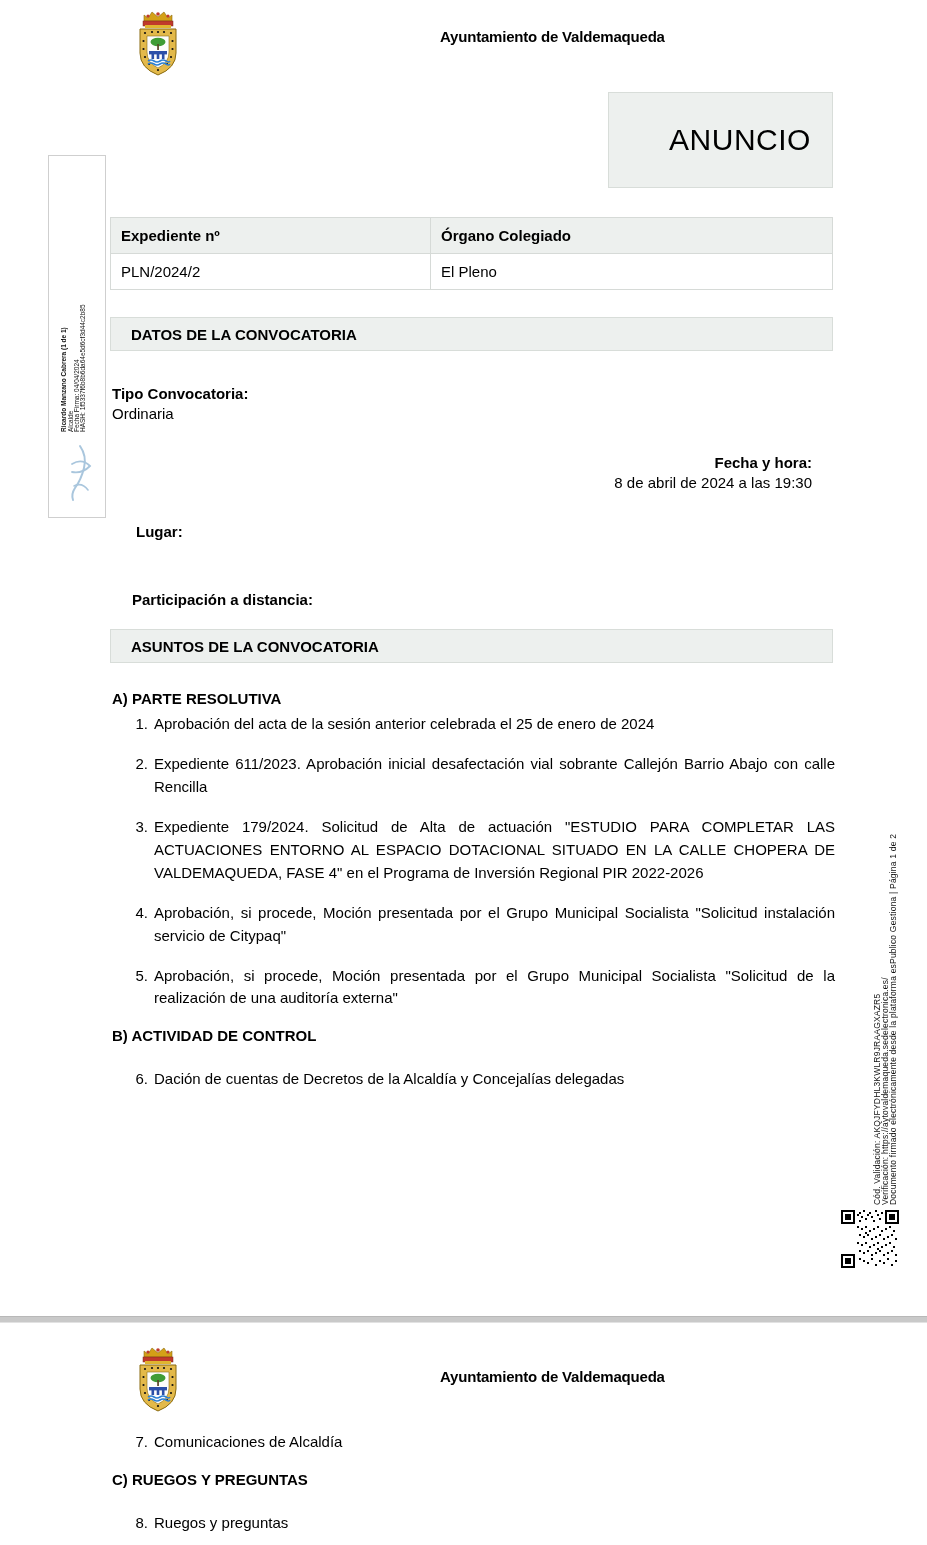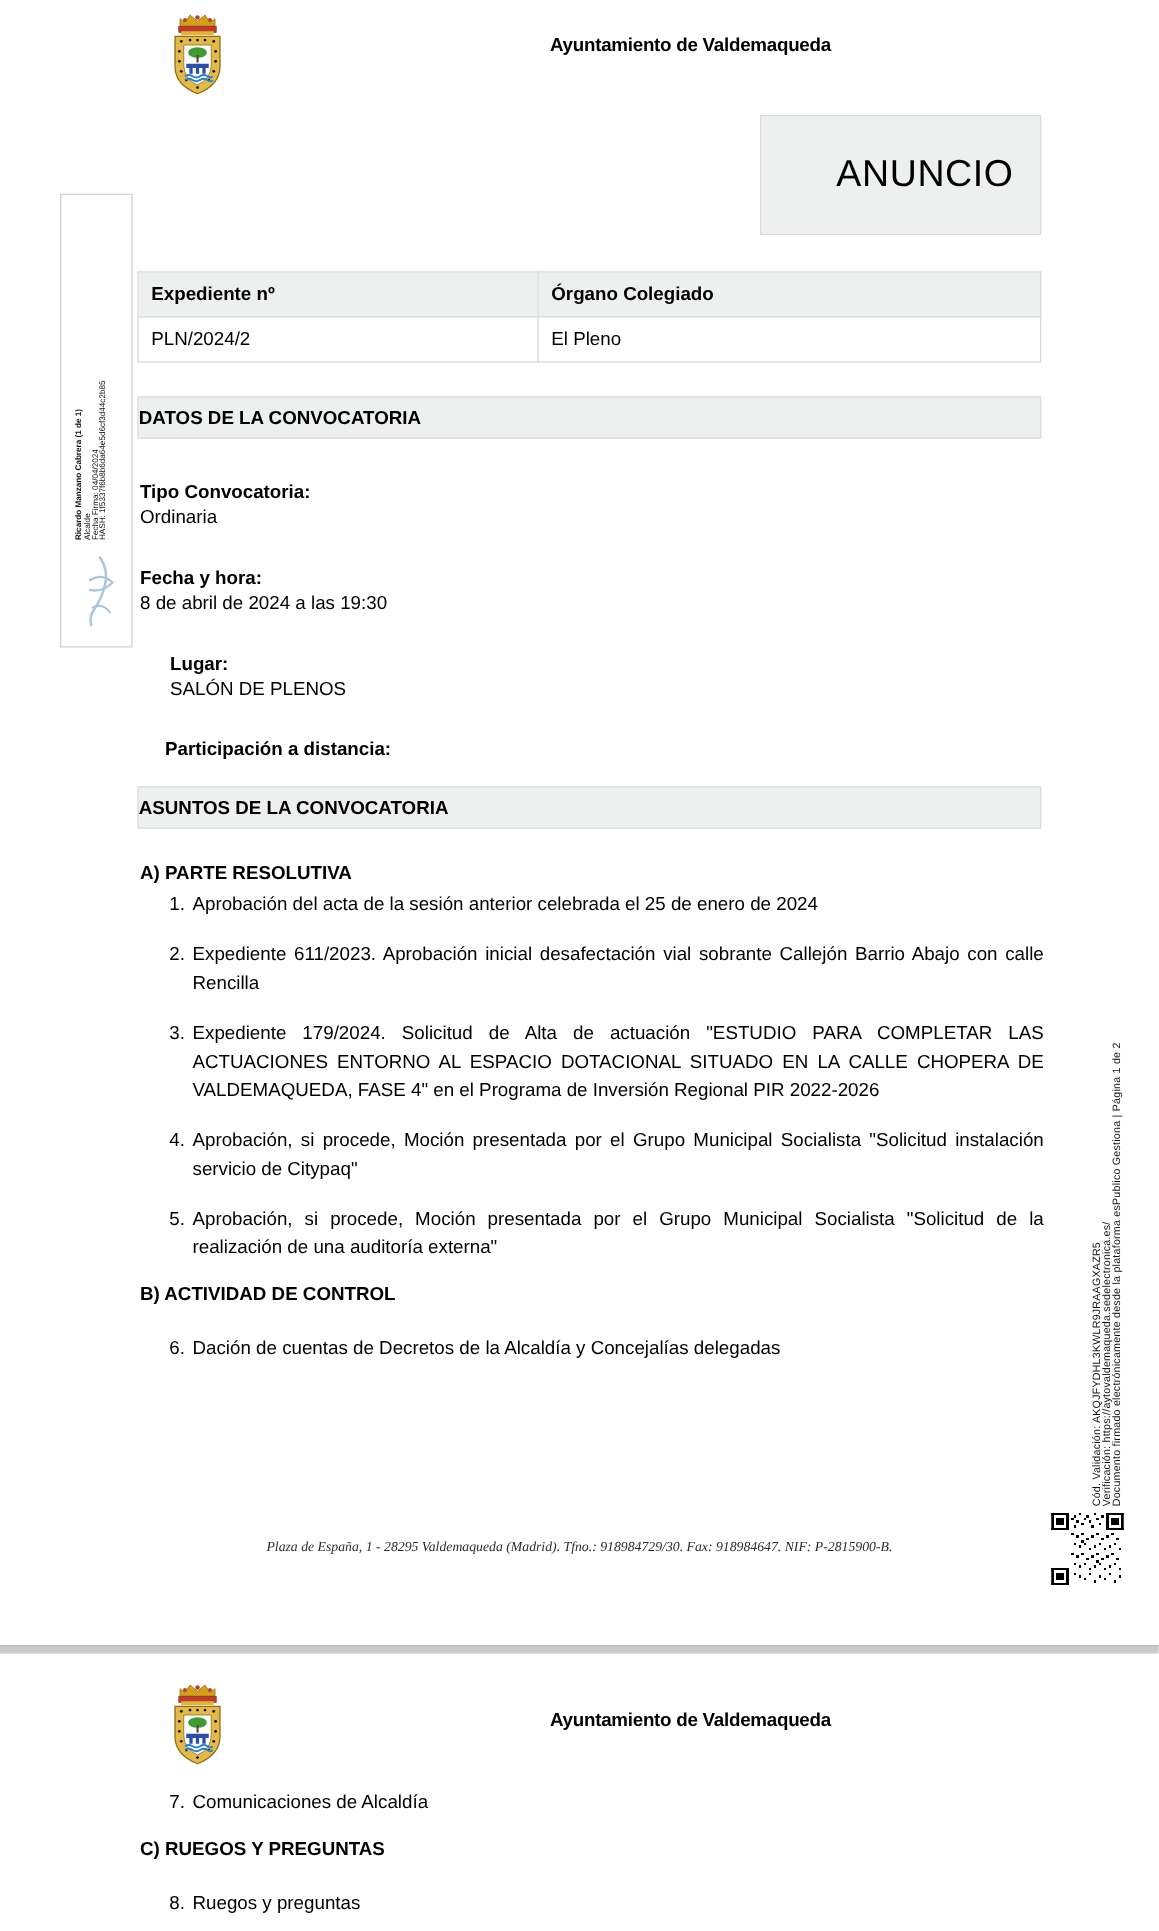--- a/index.html
+++ b/index.html
@@ -58,32 +58,32 @@
   }
   .exp-table tr.head td { background: #edf0ee; font-weight: bold; }
   .exp-table td.col-a { width: 320px; }
 
   .section-bar {
     position: absolute; left: 110px;
     width: 723px; height: 34px;
     background: #edf0ee;
     border: 1px solid #d8ddd9;
     display: flex; align-items: center;
-    padding-left: 0;
+    padding-left: 20px;
     font-size: 15px; font-weight: bold;
   }
   #bar-datos { top: 317px; }
   #bar-asuntos { top: 629px; }
 
   
   .field { position: absolute; left: 112px; width: 700px; font-size: 15px; }
   .field .lbl { font-weight: bold; margin: 0 0 3px 0; }
   .field .val { margin: 0; }
   #fld-tipo   { top: 385px; }
-  #fld-fecha  { top: 454px; }
+  #fld-fecha  { top: 454px; text-align: right; }
   #fld-lugar  { top: 523px; margin-left: 24px; }
   #fld-part   { top: 591px; margin-left: 20px; }
 
   
   .agenda { position: absolute; left: 110px; top: 690px; width: 725px; font-size: 15px; }
   .grp-head { font-weight: bold; font-size: 15px; margin: 0 0 6px 2px; }
   .spacer-b { height: 18px; }
   ol.items { list-style: none; margin: 0 0 16px 0; padding: 0; }
   ol.items li {
     position: relative;
@@ -225,21 +225,20 @@
   <div class="field" id="fld-tipo">
     <p class="lbl">Tipo Convocatoria:</p>
     <p class="val">Ordinaria</p>
   </div>
   <div class="field" id="fld-fecha">
     <p class="lbl">Fecha y hora:</p>
     <p class="val">8 de abril de 2024 a las 19:30</p>
   </div>
   <div class="field" id="fld-lugar">
     <p class="lbl">Lugar:</p>
-    <p class="val">SALÓN DE PLENOS</p>
   </div>
   <div class="field" id="fld-part">
     <p class="lbl">Participación a distancia:</p>
     <p class="val"></p>
   </div>
 
   <div class="section-bar" id="bar-asuntos">ASUNTOS DE LA CONVOCATORIA</div>
 
   <div class="agenda">
     <p class="grp-head">A) PARTE RESOLUTIVA</p>
@@ -269,21 +268,20 @@
     <p class="grp-head">B) ACTIVIDAD DE CONTROL</p>
     <div class="spacer-b"></div>
     <ol class="items">
       <li>
         <span class="num">6.</span>
         <span>Dación de cuentas de Decretos de la Alcaldía y Concejalías delegadas</span>
       </li>
     </ol>
   </div>
 
-  <div class="doc-footer">Plaza de España, 1 - 28295 Valdemaqueda (Madrid). Tfno.: 918984729/30. Fax: 918984647. NIF: P-2815900-B.</div>
 
   <span class="qr">
     <svg viewBox="0 0 29 29" width="58" height="58" shape-rendering="crispEdges">
       <rect width="29" height="29" fill="#fff"></rect>
       <g fill="#000">
         <rect x="0" y="0" width="7" height="1"></rect>
           <rect x="0" y="6" width="7" height="1"></rect>
         <rect x="0" y="0" width="1" height="7"></rect>
           <rect x="6" y="0" width="1" height="7"></rect>
         <rect x="2" y="2" width="3" height="3"></rect>

